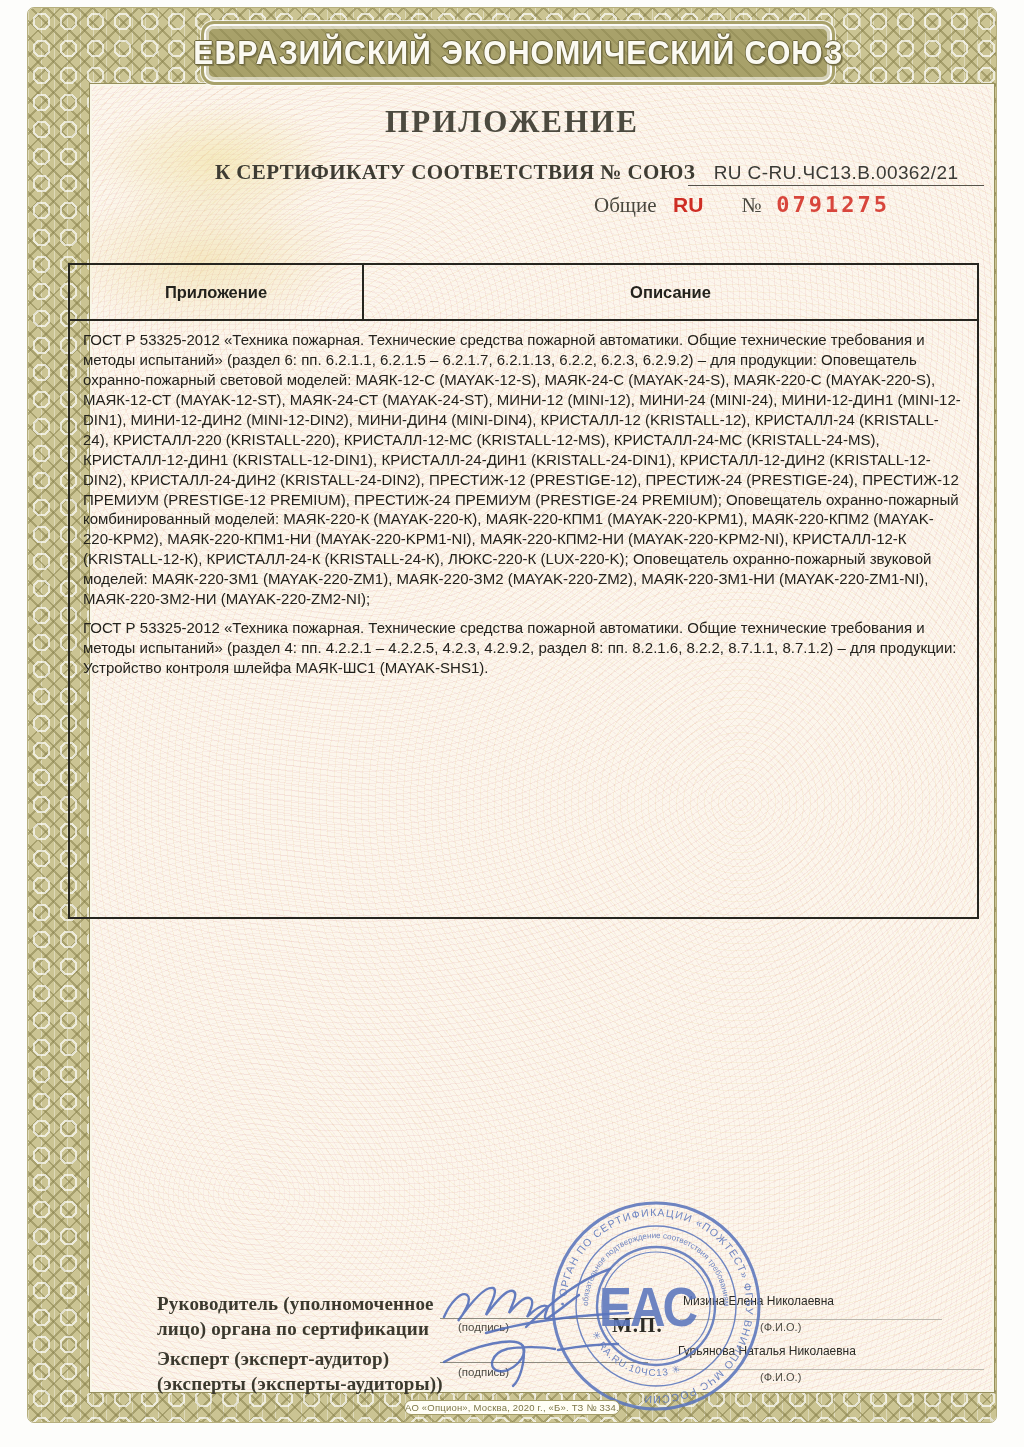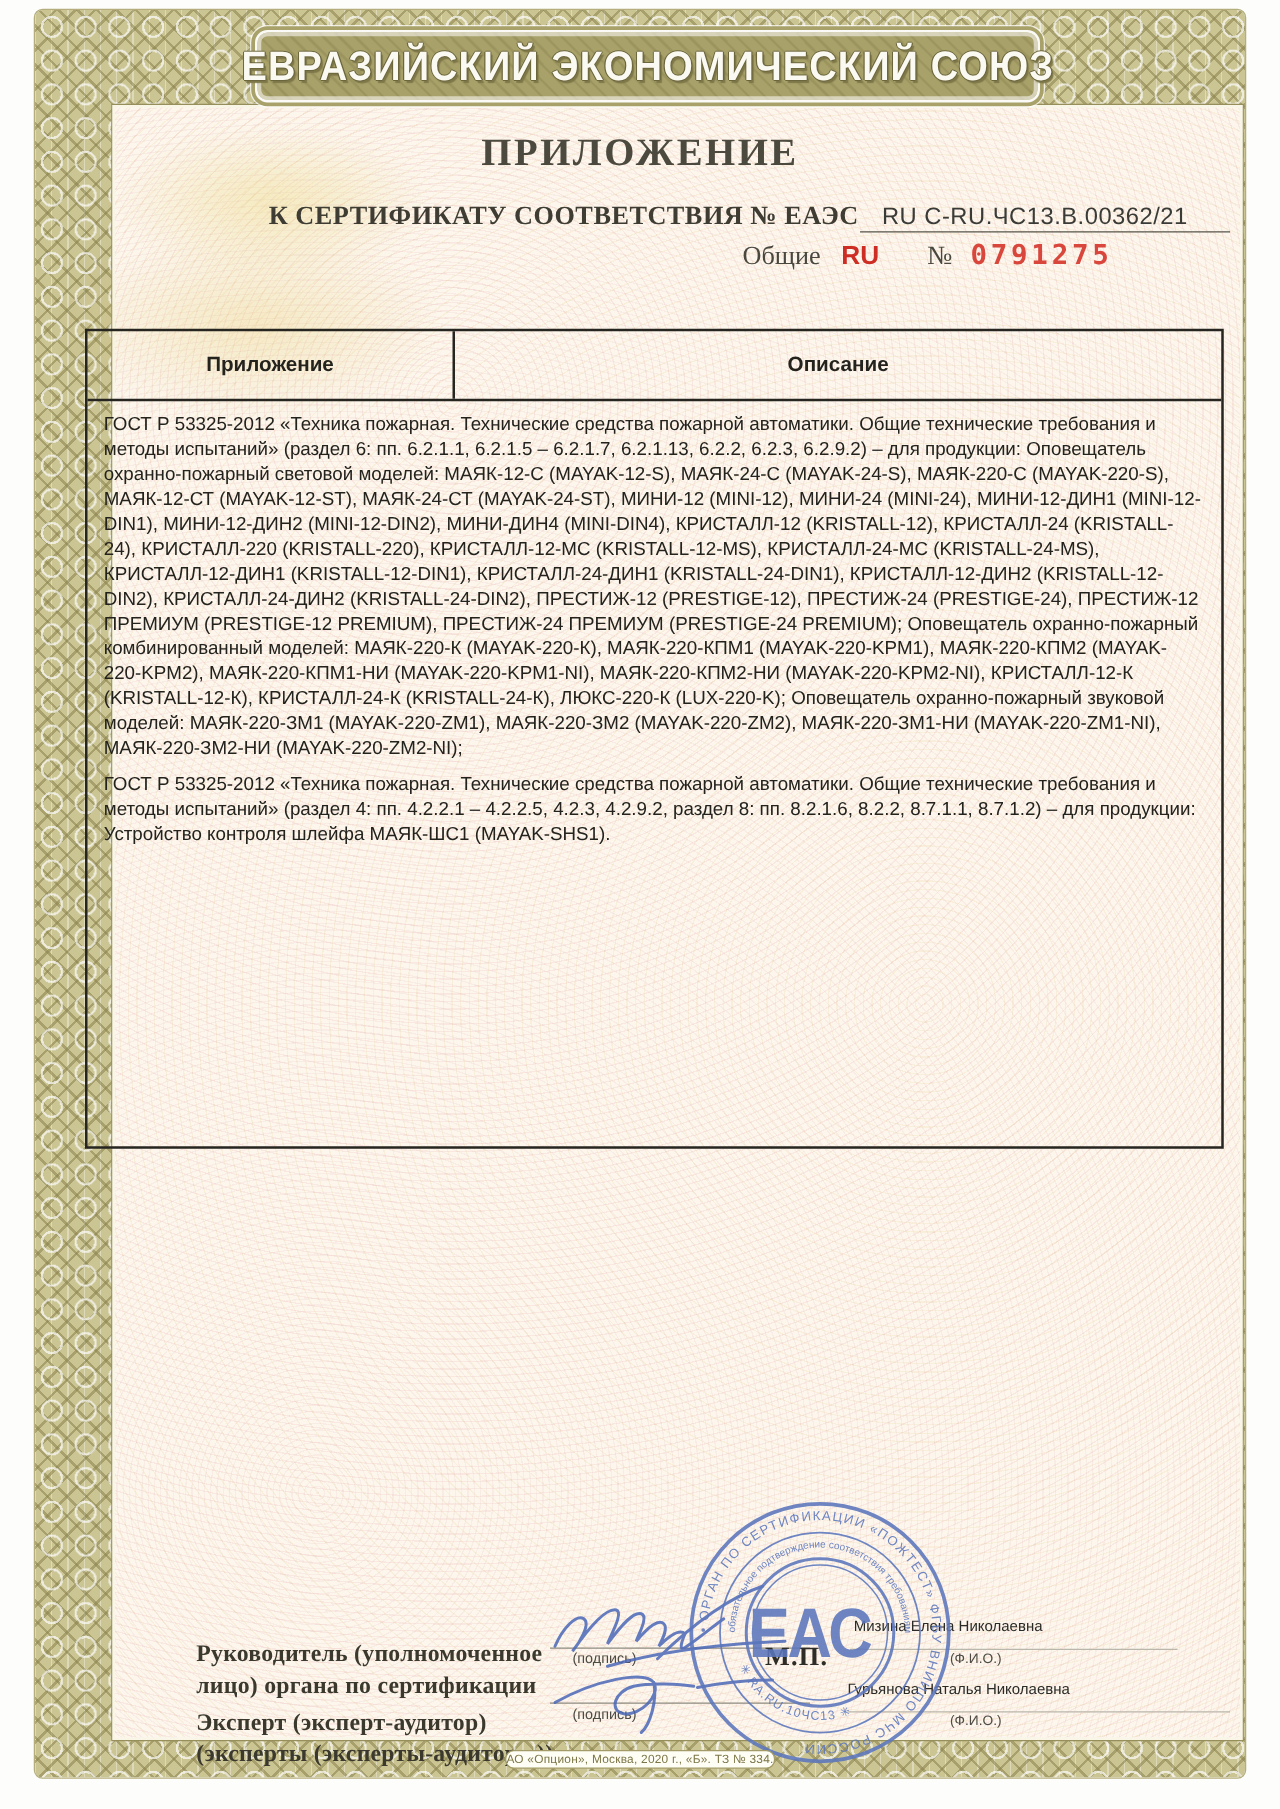--- a/index.html
+++ b/index.html
@@ -59,21 +59,21 @@
   .t-col-a{flex:0 0 294px;border-right:2px solid #26251f;box-sizing:border-box;}
   .t-col-b{flex:1 1 auto;box-sizing:border-box;}
   .t-head .t-col-a,.t-head .t-col-b{display:flex;align-items:center;justify-content:center;
           font-weight:700;font-size:16.5px;color:#23221d;}
   .cell-appendix{padding:11px 12px;font-weight:700;font-size:15px;line-height:1.36;color:#23221d;}
   .cell-desc{padding:9px 14px 8px 13px;font-size:15px;line-height:1.33;color:#23221d;}
   .cell-desc p{margin:0 0 9px 0;}
 
   
   .role{position:absolute;left:157px;font-family:"Liberation Serif",serif;font-weight:600;
-        font-size:19px;line-height:25px;color:#3b392e;letter-spacing:.2px;margin-top:20px;}
+        font-size:19px;line-height:25px;color:#3b392e;letter-spacing:.2px;}
   .role.r1{top:1291px;}
   .role.r2{top:1346px;}
   .sig-line{position:absolute;height:0;border-bottom:1px solid #8d8b80;}
   .sig-line.l1{left:440px;top:1318px;width:208px;}
   .sig-line.l2{left:440px;top:1362px;width:208px;}
   .sig-caption{position:absolute;font-size:11.5px;color:#4d4b44;}
   .sig-caption.c1{left:458px;top:1321px;}
   .sig-caption.c2{left:458px;top:1366px;}
   .scribble{position:absolute;pointer-events:none;}
   .scr1{left:428px;top:1255px;}
@@ -109,21 +109,21 @@
   <div class="stain s1"></div>
   <div class="stain s2"></div>
 
   <div class="banner">
     <span class="banner-title">ЕВРАЗИЙСКИЙ ЭКОНОМИЧЕСКИЙ СОЮЗ</span>
   </div>
 
   <div class="doc-title">ПРИЛОЖЕНИЕ</div>
 
   <div class="cert-row">
-    <span class="cert-label">К СЕРТИФИКАТУ СООТВЕТСТВИЯ № ЕАЭС</span>
+    <span class="cert-label">К СЕРТИФИКАТУ СООТВЕТСТВИЯ № СОЮЗ</span>
     <span class="cert-number">RU C-RU.ЧС13.В.00362/21</span>
   </div>
   <div class="cert-underline"></div>
 
   <div class="series-row">
     <span class="series-label">Общие</span>
     <span class="series-value">RU</span>
     <span class="number-sign">№</span>
     <span class="serial-number">0791275</span>
   </div>

